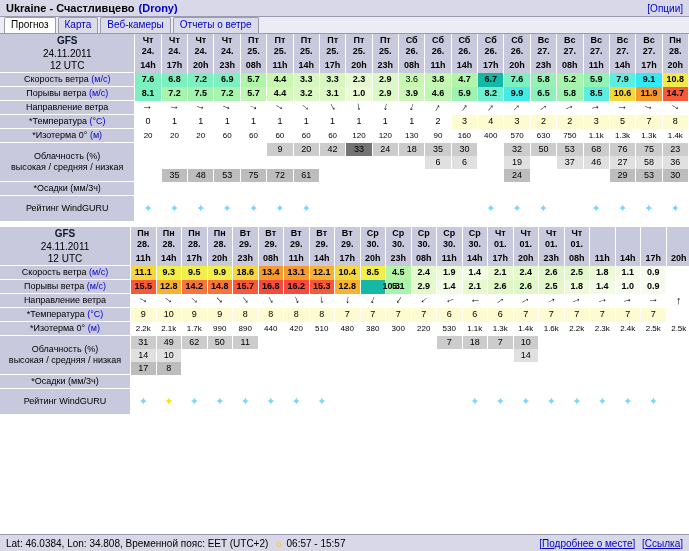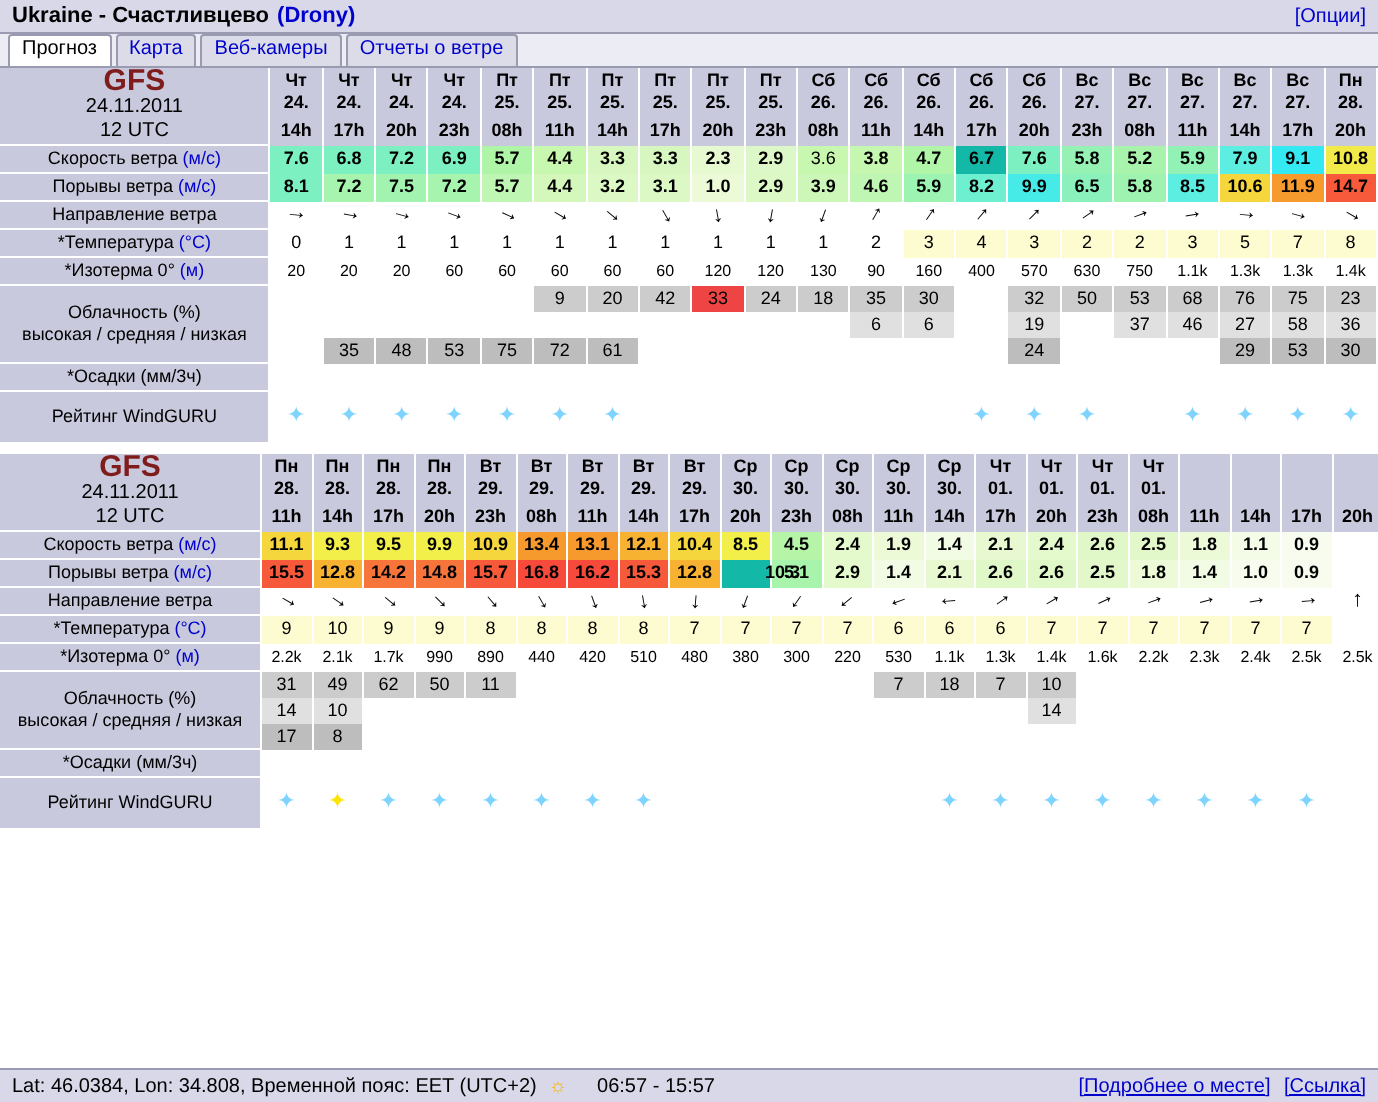--- a/index.html
+++ b/index.html
@@ -50,21 +50,21 @@
 
   .cell{width:24.5px;}
 
   
   .lbl2{line-height:11px;}
 
   
   .modelbox{
     background:#c9c9dd;text-align:center;padding:2px 0 2px 0;
   }
-  .modelbox .gfs{color:#7f1d1d;font-weight:bold;font-size:15px;line-height:14px;}
+  .modelbox .gfs{color:#0f172a;font-weight:bold;font-size:10px;line-height:14px;}
   .modelbox .dt{font-size:10px;line-height:12px;color:#000;}
 
   td.dhead{background:#c9c9dd;font-weight:bold;font-size:9px;}
   td.hhead{background:#c9c9dd;font-weight:bold;font-size:9px;}
   td.white{background:#ffffff;}
 
   .arrow{display:inline-block;font-size:11px;line-height:11px;}
   .star{color:#7fd4ff;font-size:11px;line-height:11px;}
   .star.y{color:#ffe400;}
 
@@ -276,21 +276,21 @@
               <div class="lbl2">Облачность (%)<br><span style="font-size:9px;">высокая / средняя / низкая</span></div>
             </td>
             <td class="cell" style="background:#ffffff;"></td>
             <td class="cell" style="background:#ffffff;"></td>
             <td class="cell" style="background:#ffffff;"></td>
             <td class="cell" style="background:#ffffff;"></td>
             <td class="cell" style="background:#ffffff;"></td>
             <td class="cell" style="background:#cccccc;">9</td>
             <td class="cell" style="background:#cccccc;">20</td>
             <td class="cell" style="background:#cccccc;">42</td>
-            <td class="cell" style="background:#ef4444;">33</td>
+            <td class="cell" style="background:#737373;">33</td>
             <td class="cell" style="background:#cccccc;">24</td>
             <td class="cell" style="background:#cccccc;">18</td>
             <td class="cell" style="background:#cccccc;">35</td>
             <td class="cell" style="background:#cccccc;">30</td>
             <td class="cell" style="background:#ffffff;"></td>
             <td class="cell" style="background:#cccccc;">32</td>
             <td class="cell" style="background:#cccccc;">50</td>
             <td class="cell" style="background:#cccccc;">53</td>
             <td class="cell" style="background:#cccccc;">68</td>
             <td class="cell" style="background:#cccccc;">76</td>
@@ -452,21 +452,21 @@
             <td class="cell hhead">14h</td>
             <td class="cell hhead">17h</td>
             <td class="cell hhead">20h</td>
           </tr>
           <tr>
             <td class="lbl">Скорость ветра <span class="u">(м/с)</span></td>
             <td class="cell" style="background:#f5d63c;font-weight:bold;">11.1</td>
             <td class="cell" style="background:#f2ee4a;font-weight:bold;">9.3</td>
             <td class="cell" style="background:#f2ee4a;font-weight:bold;">9.5</td>
             <td class="cell" style="background:#f2ee4a;font-weight:bold;">9.9</td>
-            <td class="cell" style="background:#f5d63c;font-weight:bold;">10.9</td>
+            <td class="cell" style="background:#f5d63c;font-weight:bold;">18.6</td>
             <td class="cell" style="background:#f79a2e;font-weight:bold;">13.4</td>
             <td class="cell" style="background:#f79a2e;font-weight:bold;">13.1</td>
             <td class="cell" style="background:#f7b232;font-weight:bold;">12.1</td>
             <td class="cell" style="background:#f5d63c;font-weight:bold;">10.4</td>
             <td class="cell" style="background:#f2ee4a;font-weight:bold;">8.5</td>
             <td class="cell" style="background:#b6f5a8;font-weight:bold;">4.5</td>
             <td class="cell" style="background:#e4f9cc;font-weight:bold;">2.4</td>
             <td class="cell" style="background:#ecfad8;font-weight:bold;">1.9</td>
             <td class="cell" style="background:#f2fbe4;font-weight:bold;">1.4</td>
             <td class="cell" style="background:#e8f9d2;font-weight:bold;">2.1</td>
@@ -703,20 +703,20 @@
             <td class="cell white" style="height:26px;"><span class="star">✦</span></td>
             <td class="cell white" style="height:26px;"></td>
           </tr>
         </tbody>
       </table>
   </div>
 
   <div class="footer">
     <span>Lat: 46.0384, Lon: 34.808, Временной пояс: EET (UTC+2)</span>
     <span class="sun" style="margin-left:6px;">☼</span>
-    <span style="margin-left:15px;">06:57 - 15:57</span>
+    <span style="margin-left:3px;">06:57 - 15:57</span>
     <span class="right">
       <a href="#">[Подробнее о месте]</a>
       <a href="#" style="margin-left:4px;">[Ссылка]</a>
     </span>
   </div>
 
 </div>
 
 </body></html>

